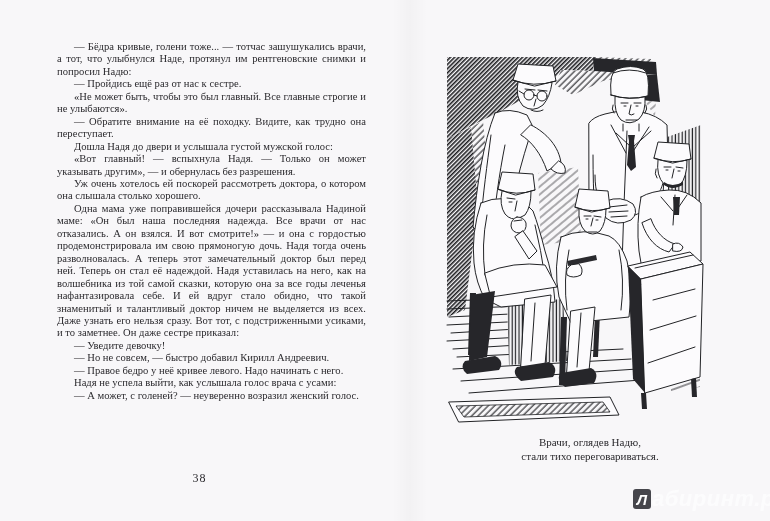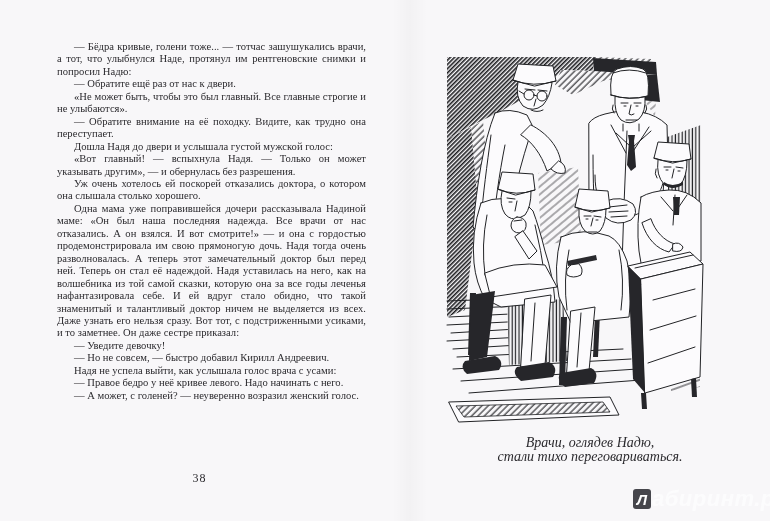--- a/index.html
+++ b/index.html
@@ -18,21 +18,21 @@
     hyphens:auto;-webkit-hyphens:auto;
   }
   .left-text p{margin:0;text-indent:17px;}
   .page-number{
     position:absolute;left:57px;top:471px;width:285px;text-align:center;
     font-size:12px;letter-spacing:1px;
   }
   .illustration{position:absolute;left:443px;top:55px;width:294px;height:370px;}
   .caption{
     position:absolute;left:443px;top:436px;width:294px;text-align:center;
-    font-style:italic;font-size:14px;line-height:13.5px;
+    font-size:11px;line-height:13.5px;
   }
   .watermark{position:absolute;left:633px;top:486px;display:flex;align-items:center;}
   .wm-box{
     width:18px;height:20px;background:#46464c;border-radius:3px;color:#ffffff;
     font:bold italic 15px "Liberation Sans", sans-serif;
     display:flex;align-items:center;justify-content:center;flex:0 0 auto;
   }
   .wm-text{
     color:#fdfdfe;font:bold italic 22px "Liberation Sans", sans-serif;
     letter-spacing:.5px;margin-left:1px;opacity:.9;white-space:nowrap;
@@ -42,31 +42,31 @@
   svg .dk{fill:#26262a;stroke:none;}
 </style>
 </head>
 <body>
 
 <div class="spread">
   <div class="fold"></div>
 
   <div class="left-text">
     <p>— Бёдра кривые, голени тоже... — тотчас зашушукались врачи, а тот, что улыбнулся Наде, протянул им рентгеновские снимки и попросил Надю:</p>
-    <p>— Обратите ещё раз от нас к двери.</p>
+    <p>— Пройдись ещё раз от нас к сестре.</p>
     <p>«Не может быть, чтобы это был главный. Все главные строгие и не улыбаются».</p>
     <p>— Обратите внимание на её походку. Видите, как трудно она переступает.</p>
     <p>Дошла Надя до двери и услышала густой мужской голос:</p>
     <p>«Вот главный! — вспыхнула Надя. — Только он может указывать другим», — и обернулась без разрешения.</p>
-    <p>Уж очень хотелось ей поскорей отказались доктора, о котором она слышала столько хорошего.</p>
+    <p>Уж очень хотелось ей поскорей рассмотреть доктора, о котором она слышала столько хорошего.</p>
     <p>Одна мама уже поправившейся дочери рассказывала Надиной маме: «Он был наша последняя надежда. Все врачи от нас отказались. А он взялся. И вот смотрите!» — и она с гордостью продемонстрировала им свою прямоногую дочь. Надя тогда очень разволновалась. А теперь этот замечательный доктор был перед ней. Теперь он стал её надеждой. Надя уставилась на него, как на волшебника из той самой сказки, которую она за все годы леченья нафантазировала себе. И ей вдруг стало обидно, что такой знаменитый и талантливый доктор ничем не выделяется из всех. Даже узнать его нельзя сразу. Вот тот, с подстриженными усиками, и то заметнее. Он даже сестре приказал:</p>
     <p>— Уведите девочку!</p>
     <p>— Но не совсем, — быстро добавил Кирилл Андреевич.</p>
+    <p>— Правое бедро у неё кривее левого. Надо начинать с него.</p>
     <p>Надя не успела выйти, как услышала голос врача с усами:</p>
-    <p>— Правое бедро у неё кривее левого. Надо начинать с него.</p>
     <p>— А может, с голеней? — неуверенно возразил женский голос.</p>
   </div>
   <div class="page-number">38</div>
 
   <svg class="illustration" viewBox="0 0 294 370" xmlns="http://www.w3.org/2000/svg">
     <defs>
       <pattern id="hD" width="3" height="3" patternUnits="userSpaceOnUse" patternTransform="rotate(45)">
         <rect width="3" height="3" fill="#f8f7f9"></rect>
           <line x1="0.8" y1="0" x2="0.8" y2="3" stroke="#1d1d20" stroke-width="1.6"></line>
       </pattern>

